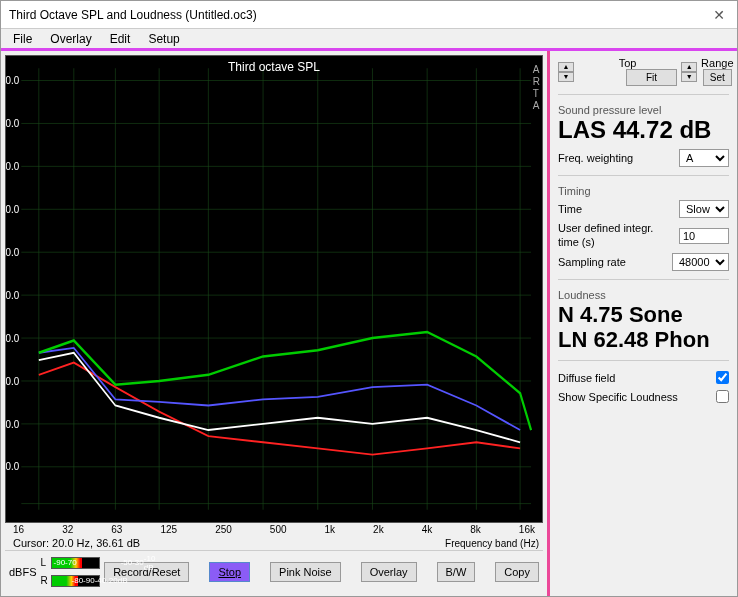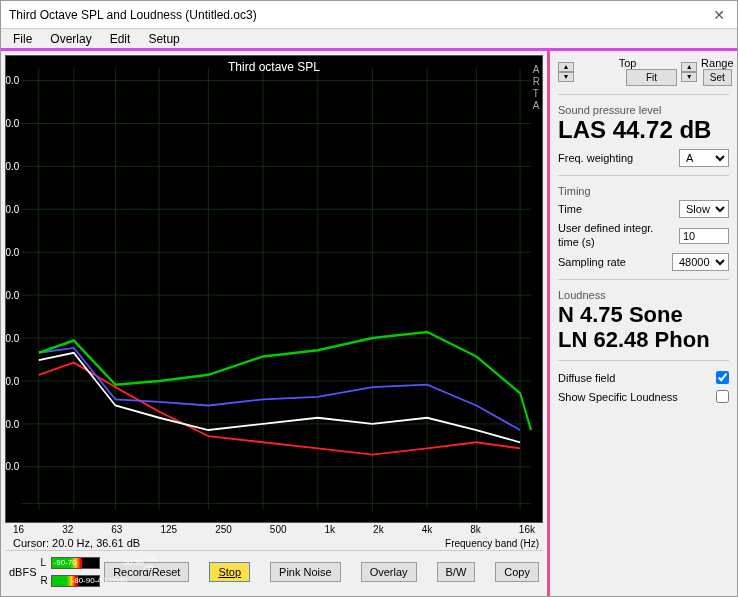--- a/index.html
+++ b/index.html
@@ -177,21 +177,21 @@
       padding: 0 4px;
     }
     .action-btn {
       padding: 3px 8px;
       font-size: 11px;
       background: #e0e0e0;
       border: 1px solid #999;
       cursor: pointer;
       white-space: nowrap;
     }
-    .action-btn.active { background: #fde047; border-color: #5588cc; text-decoration: underline; }
+    .action-btn.active { background: #8b5cf6; border-color: #5588cc; text-decoration: underline; }
     .right-panel {
       width: 190px;
       background: #f0f0f0;
       border-left: 3px solid #ec4899;
       padding: 6px 8px;
       display: flex;
       flex-direction: column;
       gap: 4px;
       overflow-y: auto;
     }

